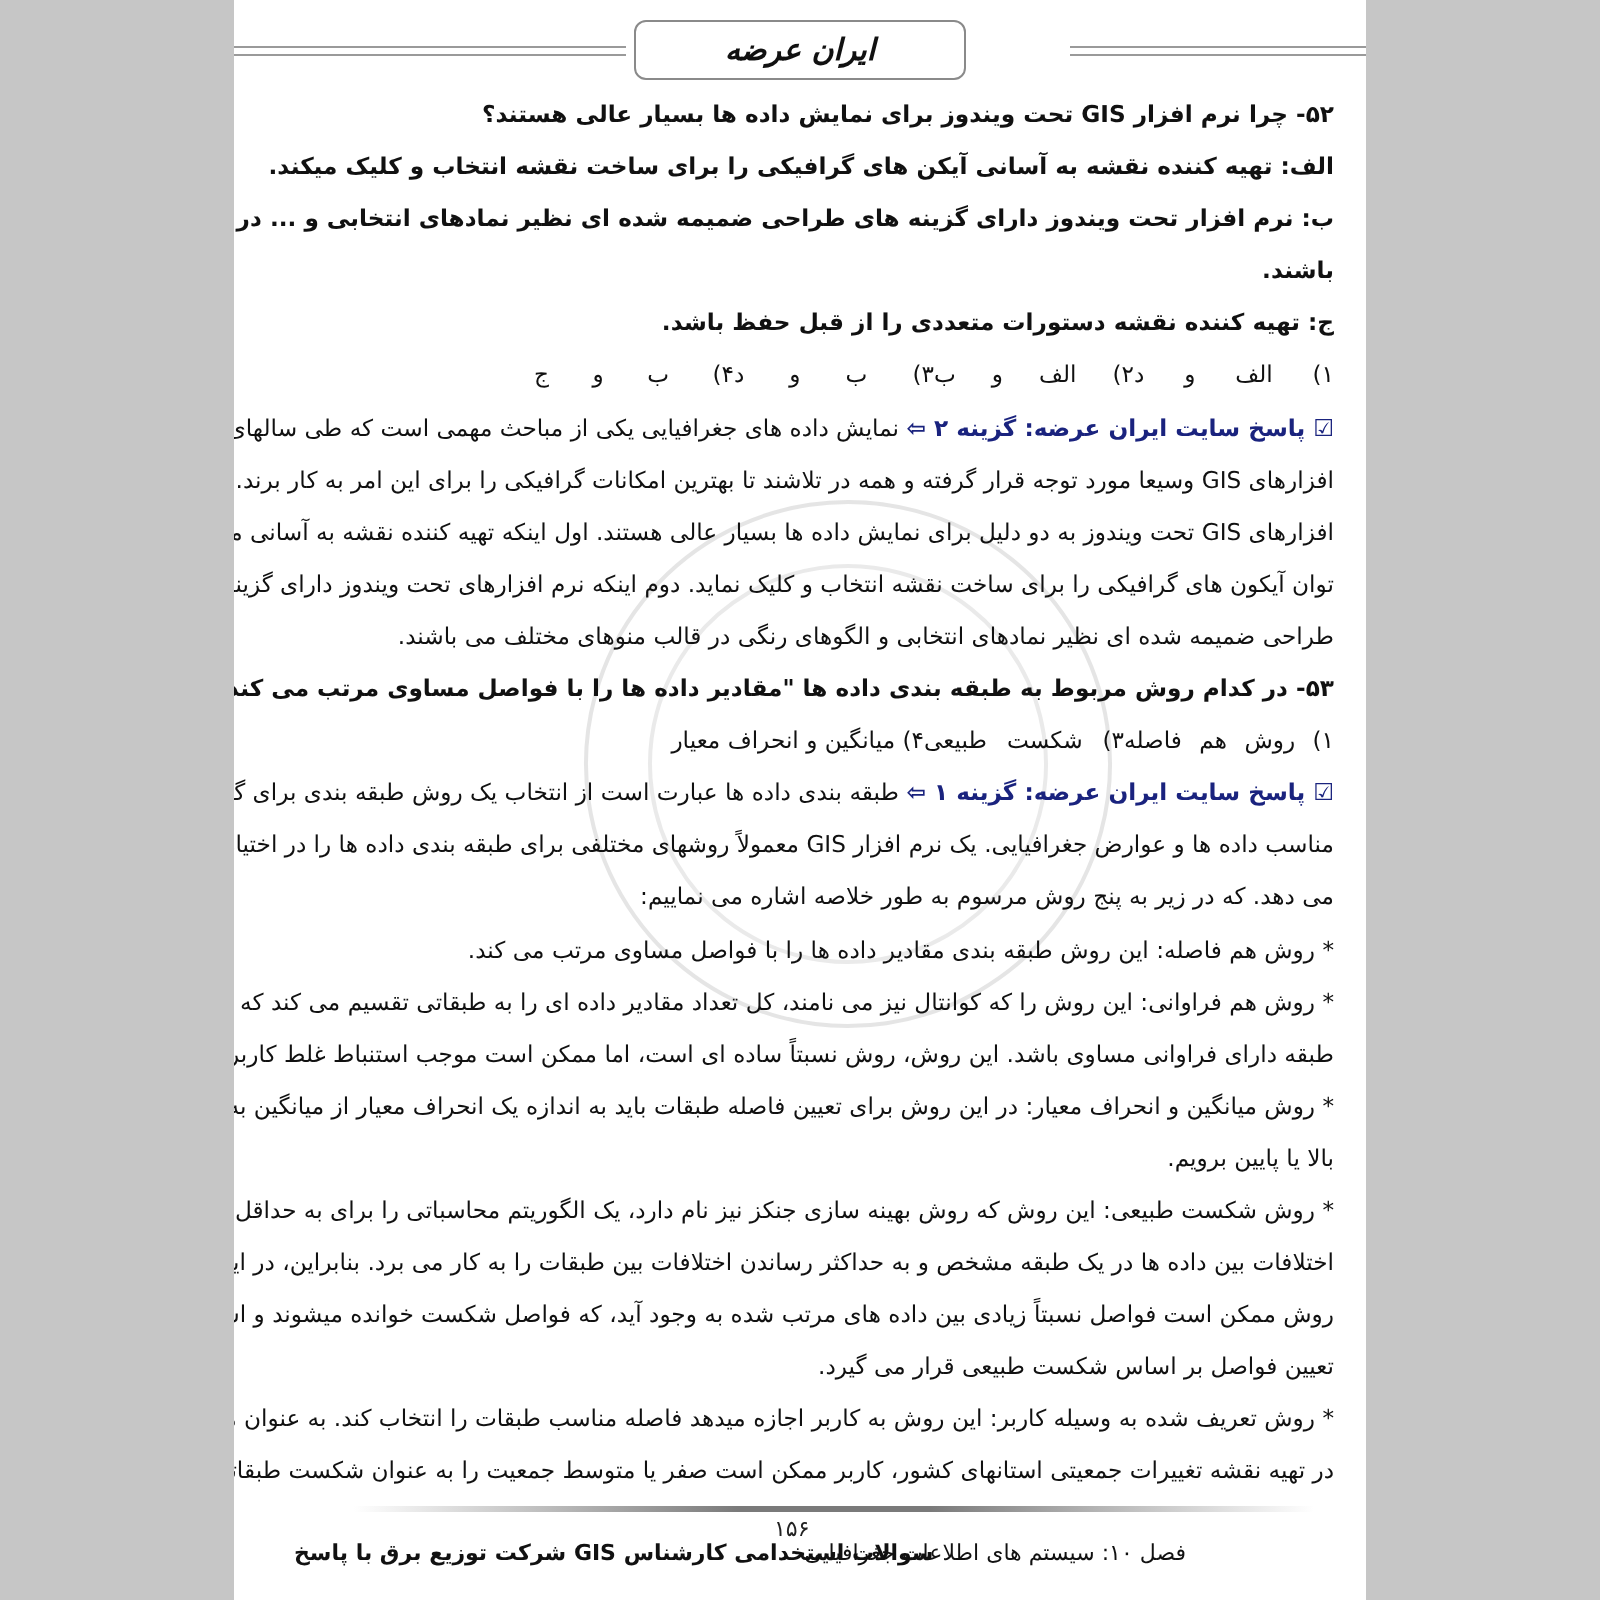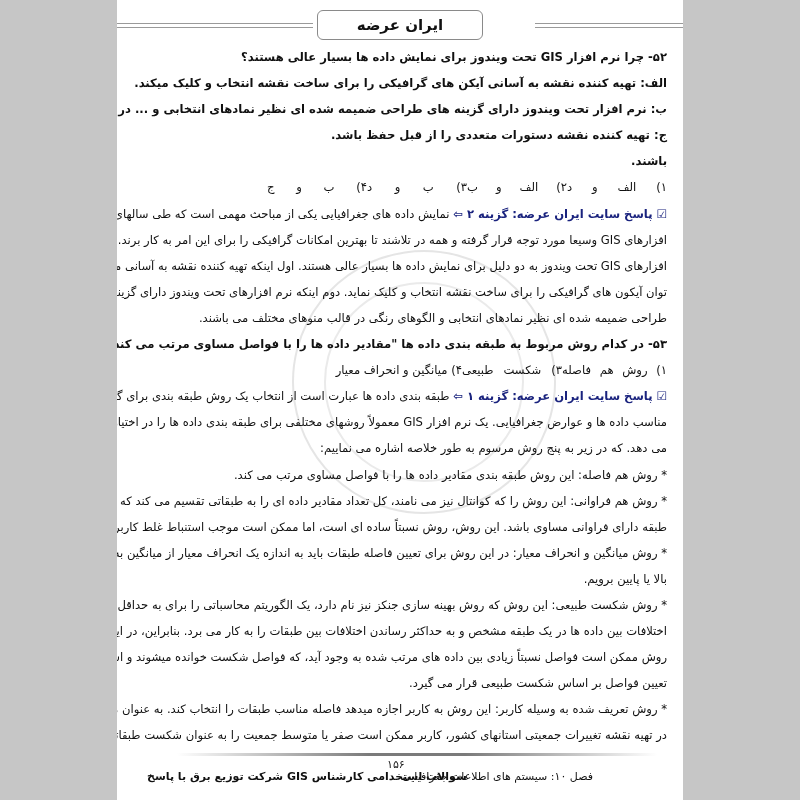--- a/index.html
+++ b/index.html
@@ -6,21 +6,21 @@
   body {
     width: 800px; height: 800px; overflow: hidden;
     background: #c6c6c6;
     font-family: "DejaVu Sans", sans-serif;
   }
   .page {
     position: absolute; left: 117px; top: 0; width: 566px; height: 800px;
     background: #ffffff; overflow: hidden;
   }
   .header {
-    position: absolute; top: 10px; left: 0; width: 614px; height: 30px;
+    position: absolute; top: 10px; left: 0; width: 614px; height: 30px; font-style: italic;
   }
   .header .rule {
     position: absolute; top: 13px; height: 3px;
     border-top: 1px solid #9a9a9a; border-bottom: 1px solid #9a9a9a;
   }
   .header .rule.l { left: 0; width: 196px; }
   .header .rule.r { right: 0; width: 196px; }
   .logo {
     position: absolute; left: 200px; top: 0; width: 164px; height: 28px;
     border: 1px solid #8a8a8a; border-radius: 6px; background: #fff;
@@ -75,22 +75,22 @@
     <div class="logo">
       <span>ایران عرضه</span>
     </div>
   </div>
 
   <div class="content">
 
     <span class="line bold last">۵۲- چرا نرم افزار GIS تحت ویندوز برای نمایش داده ها بسیار عالی هستند؟</span>
     <span class="line bold last">الف: تهیه کننده نقشه به آسانی آیکن های گرافیکی را برای ساخت نقشه انتخاب و کلیک میکند.</span>
     <span class="line bold">ب: نرم افزار تحت ویندوز دارای گزینه های طراحی ضمیمه شده ای نظیر نمادهای انتخابی و ... در قالب منوهای مختلف می</span>
+    <span class="line bold last">باشند.</span>
     <span class="line bold last">ج: تهیه کننده نقشه دستورات متعددی را از قبل حفظ باشد.</span>
-    <span class="line bold last">باشند.</span>
     <div class="line options">
       <span style="width:100px">۱) الف و د</span>
       <span style="width:100px">۲) الف و ب</span>
       <span style="width:100px">۳) ب و د</span>
       <span style="width:100px">۴) ب و ج</span>
     </div>
     <span class="line"><span class="answer-lead">☑ پاسخ سایت ایران عرضه: گزینه ۲ ⇦</span><span> نمایش داده های جغرافیایی یکی از مباحث مهمی است که طی سالهای اخیر در نرم</span></span>
     <span class="line">افزارهای GIS وسیعا مورد توجه قرار گرفته و همه در تلاشند تا بهترین امکانات گرافیکی را برای این امر به کار برند. نرم</span>
     <span class="line">افزارهای GIS تحت ویندوز به دو دلیل برای نمایش داده ها بسیار عالی هستند. اول اینکه تهیه کننده نقشه به آسانی می</span>
     <span class="line">توان آیکون های گرافیکی را برای ساخت نقشه انتخاب و کلیک نماید. دوم اینکه نرم افزارهای تحت ویندوز دارای گزینه های</span>

